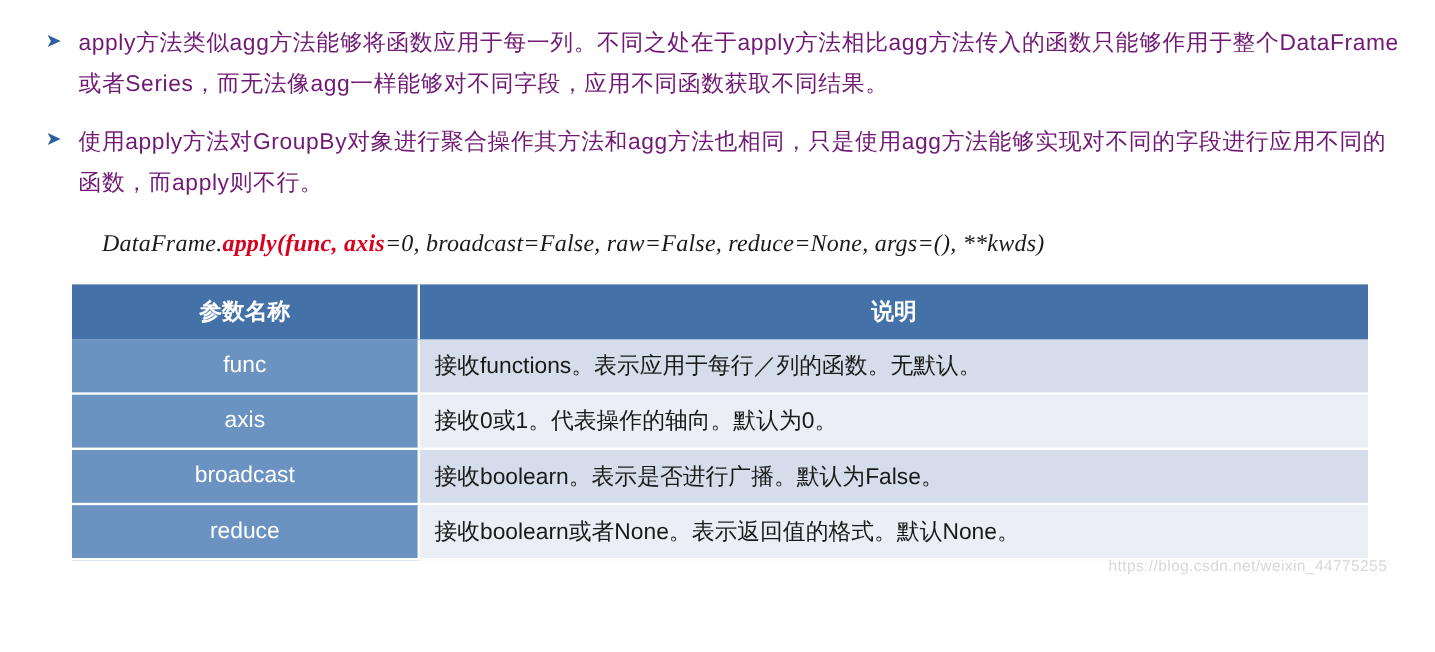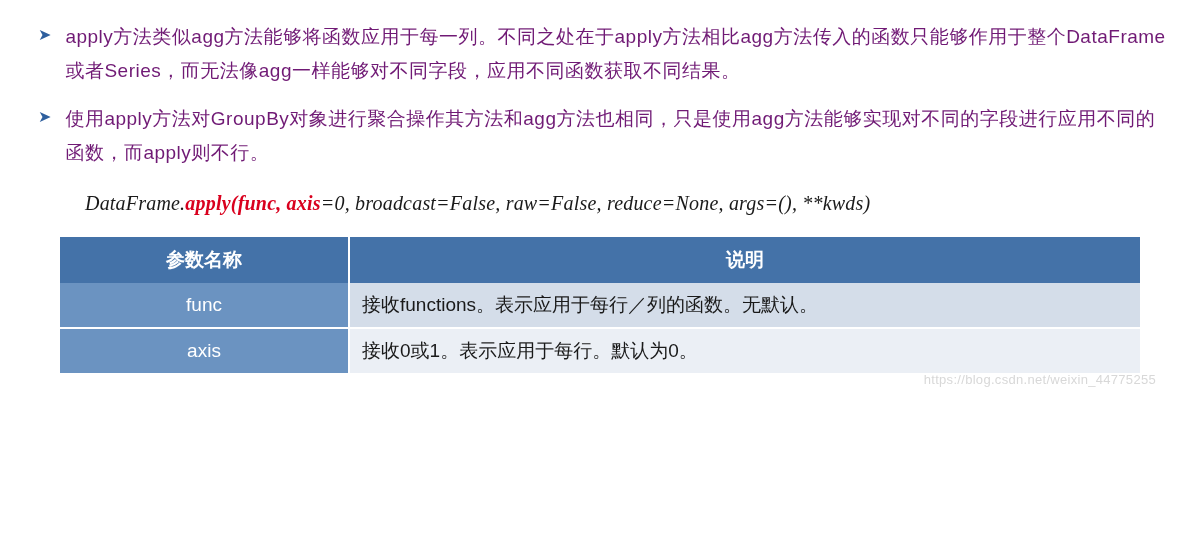--- a/index.html
+++ b/index.html
@@ -122,18 +122,26 @@
       <th>说明</th>
     </tr>
   </thead>
   <tbody>
     <tr>
       <td class="param-name">func</td>
       <td class="param-desc">接收functions。表示应用于每行／列的函数。无默认。</td>
     </tr>
     <tr>
       <td class="param-name">axis</td>
-      <td class="param-desc">接收0或1。表示应用于每行。默认为0。</td>
+      <td class="param-desc">接收0或1。代表操作的轴向。默认为0。</td>
+    </tr>
+    <tr>
+      <td class="param-name">broadcast</td>
+      <td class="param-desc">接收boolearn。表示是否进行广播。默认为False。</td>
+    </tr>
+    <tr>
+      <td class="param-name">reduce</td>
+      <td class="param-desc">接收boolearn或者None。表示返回值的格式。默认None。</td>
     </tr>
   </tbody>
 </table>
 
 <div class="watermark">https://blog.csdn.net/weixin_44775255</div>
 
 </body></html>

